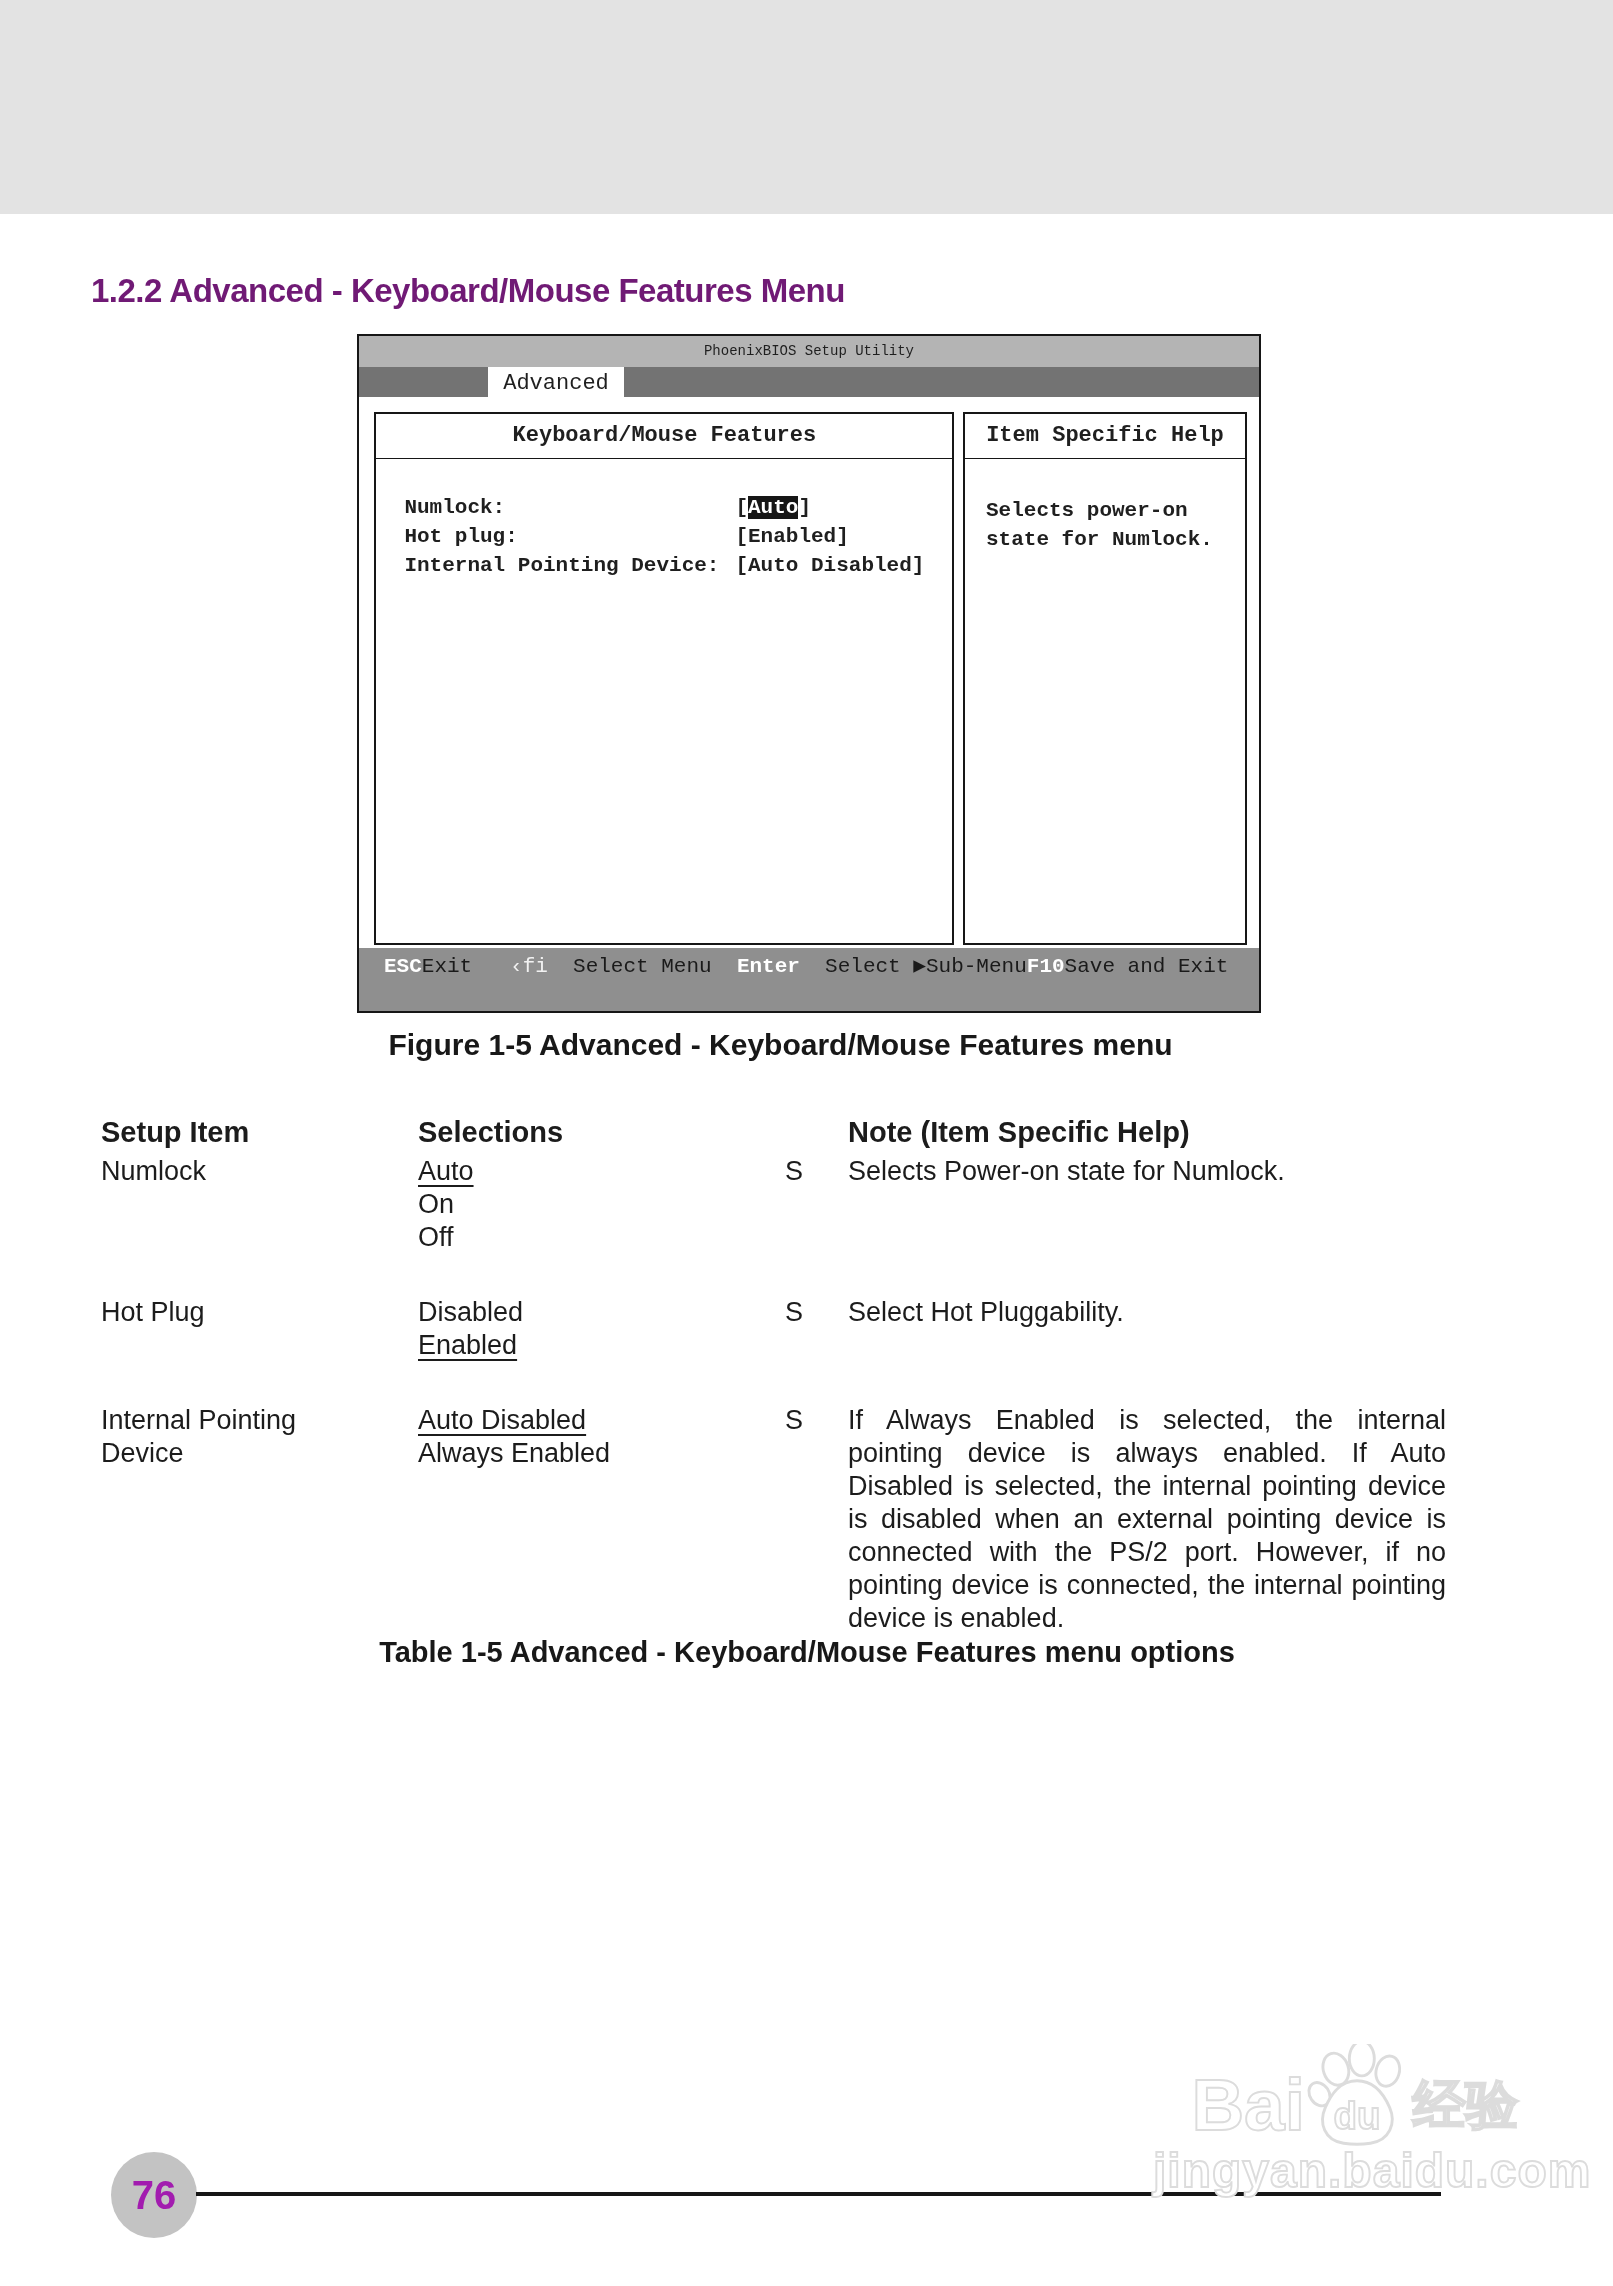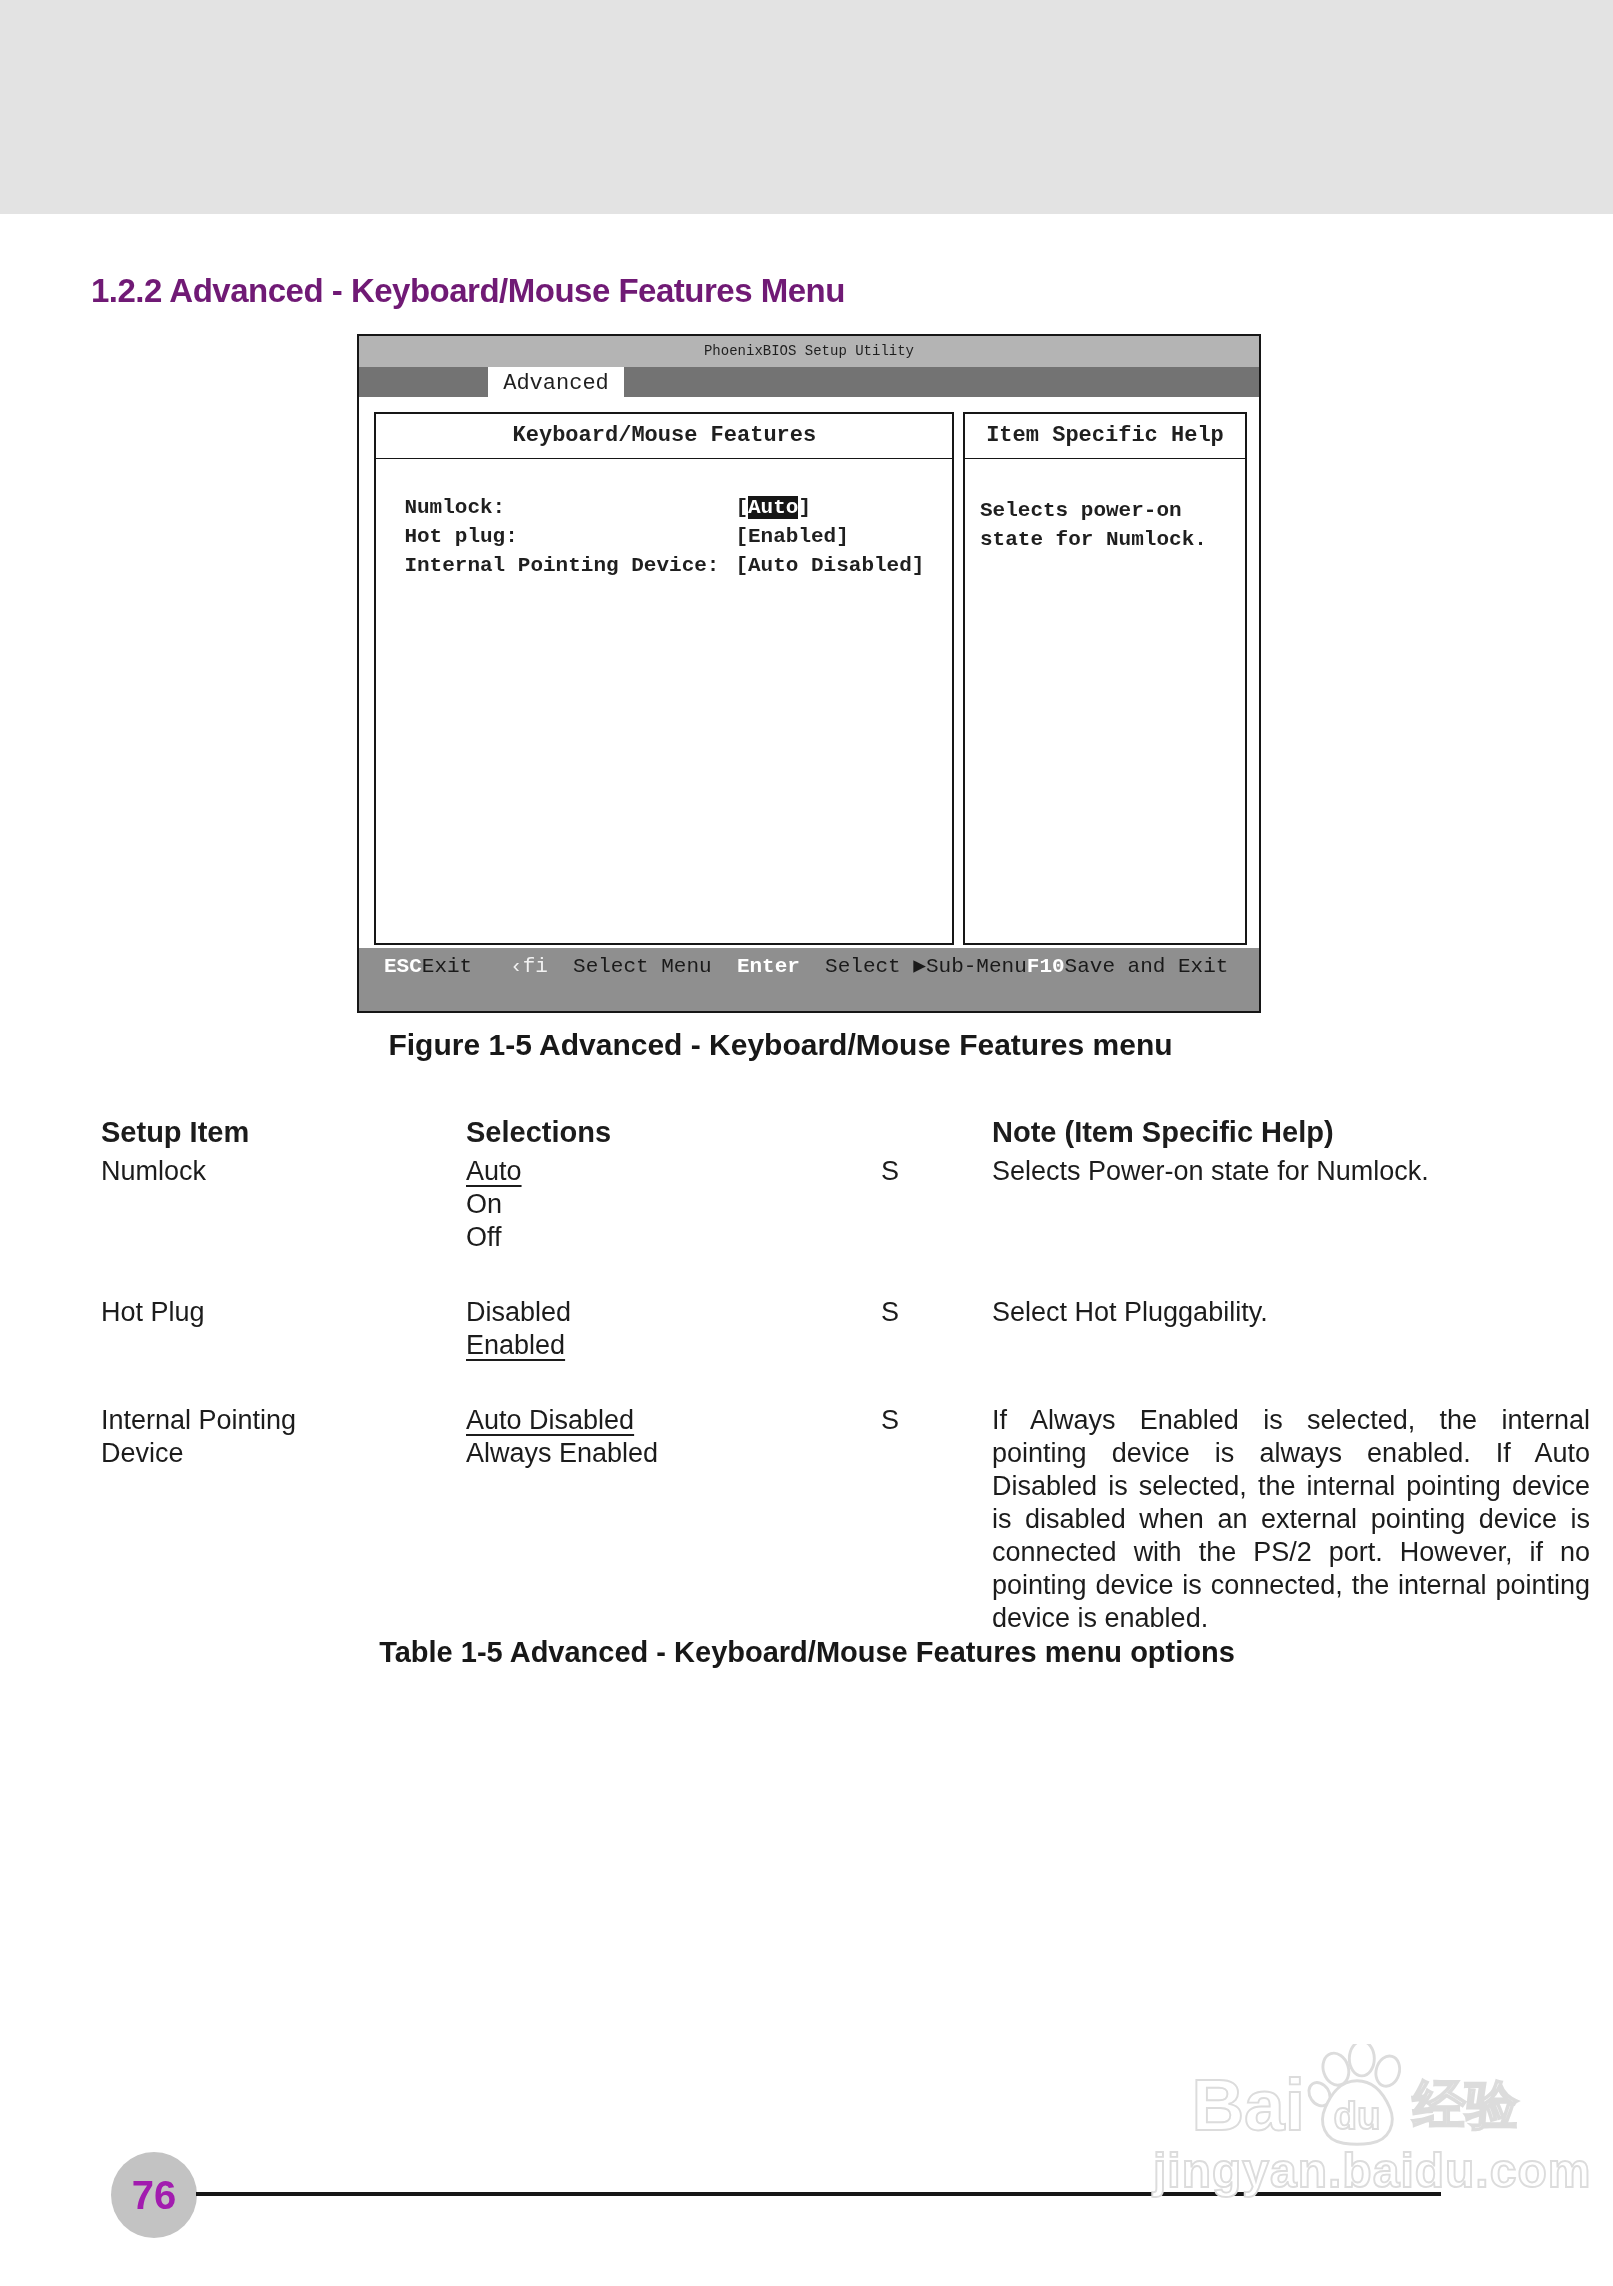--- a/index.html
+++ b/index.html
@@ -52,21 +52,21 @@
   .panel-right { left: 604px; width: 284px; }
   .panel-header {
     height: 45px; border-bottom: 1.9px solid #161616;
     text-align: center; font-size: 22px; line-height: 43px;
   }
   .panel-body { position: relative; padding-top: 37px; font-size: 21px; }
   .bios-item { position: relative; height: 29px; }
   .bios-item .lbl { position: absolute; left: 28px; white-space: pre; }
   .bios-item .val { position: absolute; left: 359px; white-space: pre; }
   .hl { background: #161616; color: #ffffff; }
-  .help-line { padding-left: 15px; line-height: 29px; white-space: pre; }
+  .help-line { padding-left: 21px; line-height: 29px; white-space: pre; }
   .bios-keybar {
     position: absolute; left: 0; right: 0; bottom: 0;
     height: 63px; background: #8f8f8f;
     padding: 4.8px 0 0 25px;
   }
   .keyline { white-space: pre; font-size: 21px; line-height: 27px; color: #1a1a1a; }
   .keyline .key   { color: #ffffff; font-weight: bold; }
   .keyline .glyph { color: #f2f2f2; }
   
   .figure-caption {
@@ -75,21 +75,21 @@
   }
   .table-caption {
     position: absolute; left: 0; top: 1636px; width: 1614px;
     text-align: center; font-size: 29px; font-weight: bold; color: #181818;
   }
   
   .setup-table { position: absolute; left: 101px; top: 1114px; width: 1345px; }
   .trow {
     display: grid;
     grid-template-columns: 317px 367px 63px 598px;
-    font-size: 27px; line-height: 33px; gap: 48px;
+    font-size: 27px; line-height: 33px;
   }
   .trow.hdr { font-size: 29px; font-weight: bold; line-height: 36px; }
   .trow + .trow { margin-top: 4.8px; }
   .trow.gap { margin-top: 42px; }
   .cell-note { text-align: justify; text-justify: inter-word; }
   .sel-line.u {
     text-decoration: underline;
     text-decoration-thickness: 1.9px;
     text-underline-offset: 4.8px;
   }

